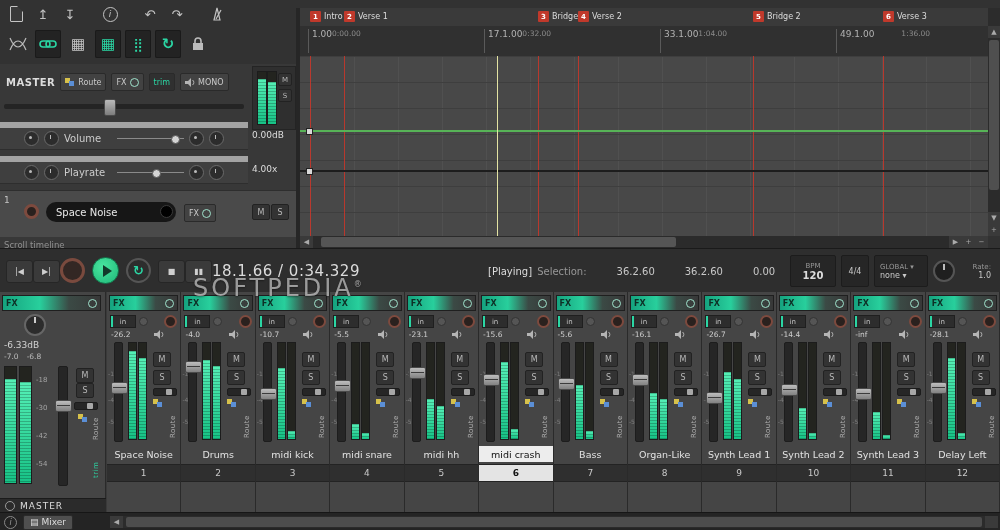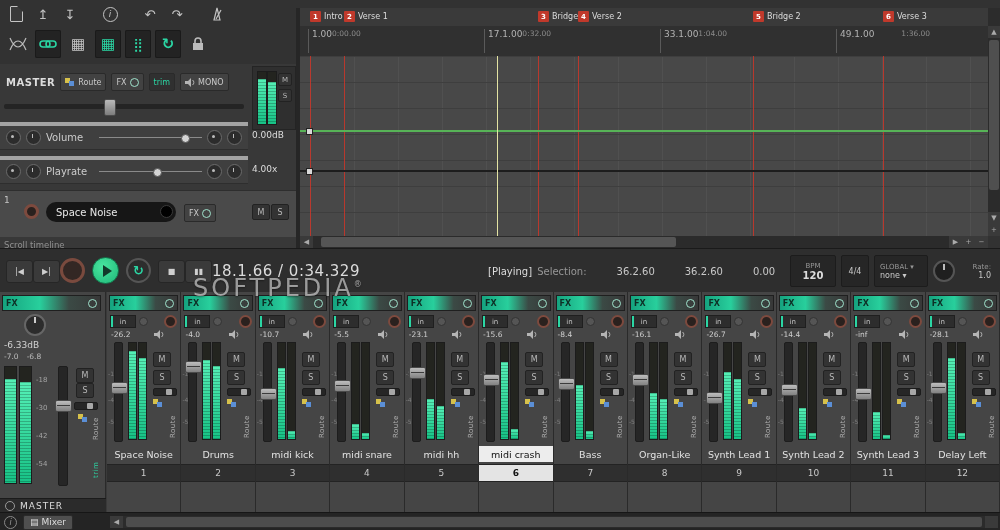--- a/index.html
+++ b/index.html
@@ -60,22 +60,22 @@
   .tcp-title{font-size:10px;font-weight:bold;color:#ddd;letter-spacing:.5px}
   .chip{height:16px;display:flex;align-items:center;gap:3px;padding:0 4px;background:#424242;
         border:1px solid #2a2a2a;border-radius:2px;font-size:8px;color:#c9c9c9}
   .chip.trim{color:#2bd6a4;background:#303030}
   .pwr{width:7px;height:7px;border:1.5px solid #9fe3cc;border-radius:50%}
   .route-ic{position:relative;width:10px;height:9px;display:inline-block}
   .route-ic .y{position:absolute;left:0;top:0;width:5px;height:5px;background:#d6c14b}
   .route-ic .b{position:absolute;left:4px;top:3px;width:5px;height:5px;background:#5b8fd6}
   .hfader{position:absolute;left:4px;top:40px;width:240px;height:5px;background:#242424;border-radius:2px}
   .hfader .thumb{position:absolute;top:-5px;left:100px;width:10px;height:15px;background:linear-gradient(#b9b9b9,#7d7d7d);border:1px solid #4a4a4a;border-radius:2px}
-  .env-row{position:absolute;left:0;width:248px;height:28px;background:#3f3f3f;border-top:4px solid #a3a3a3;
-           border-bottom:1px solid #2e2e2e;display:flex;align-items:center;gap:5px;padding:0 6px;box-sizing:border-box}
+  .env-row{position:absolute;left:0;width:248px;height:28px;background:#3f3f3f;border-top:6px solid #a3a3a3;
+           border-bottom:1px solid #2e2e2e;display:flex;align-items:center;gap:5px;padding:0 24px;box-sizing:border-box}
   .env-row.vol{top:58px}.env-row.rate{top:92px}
   .cbtn{width:13px;height:13px;border:1px solid #6a6a6a;border-radius:50%;background:#2c2c2c;position:relative;flex:none}
   .cbtn::after{content:"";position:absolute;left:5px;top:3px;width:1px;height:4px;background:#bbb}
   .cbtn.dot::after{width:3px;height:3px;border-radius:50%;left:4px;top:4px}
   .env-label{font-size:10px;color:#ccc;width:48px}
   .env-line{flex:1;height:1px;background:#8a8a8a;position:relative}
   .env-line .dot{position:absolute;top:-3px;width:7px;height:7px;border-radius:50%;background:#d4d4d4;border:1px solid #555}
   .env-val{position:absolute;left:252px;width:40px;font-size:9px;color:#ddd}
   .env-val.v1{top:66px}.env-val.v2{top:100px}
   .track-row{position:absolute;left:0;top:126px;width:296px;height:46px;background:#4a4a4a;border-top:1px solid #2e2e2e}
@@ -814,21 +814,21 @@
           <div class="fx-btn">
             <span class="fxl">FX</span>
             <span class="pwr"></span>
           </div>
           <div class="in-row">
             <span class="in-btn">in</span>
             <span class="mini-knob"></span>
             <span class="recarm"></span>
           </div>
           <div class="db-row">
-            <span class="db">-8.4</span>
+            <span class="db">-5.6</span>
             <svg width="10" height="9" viewBox="0 0 10 9">
               <polygon points="0,3 3,3 6,0 6,9 3,6 0,6" fill="#b5b5b5"></polygon>
               <path d="M7.5 2 a3 3 0 0 1 0 5" stroke="#b5b5b5" fill="none"></path>
             </svg>
           </div>
           <div class="ctl">
             <span class="scale s1">-18</span>
             <span class="scale s2">-42</span>
             <span class="scale s3">-54</span>
             <div class="fader-track">

